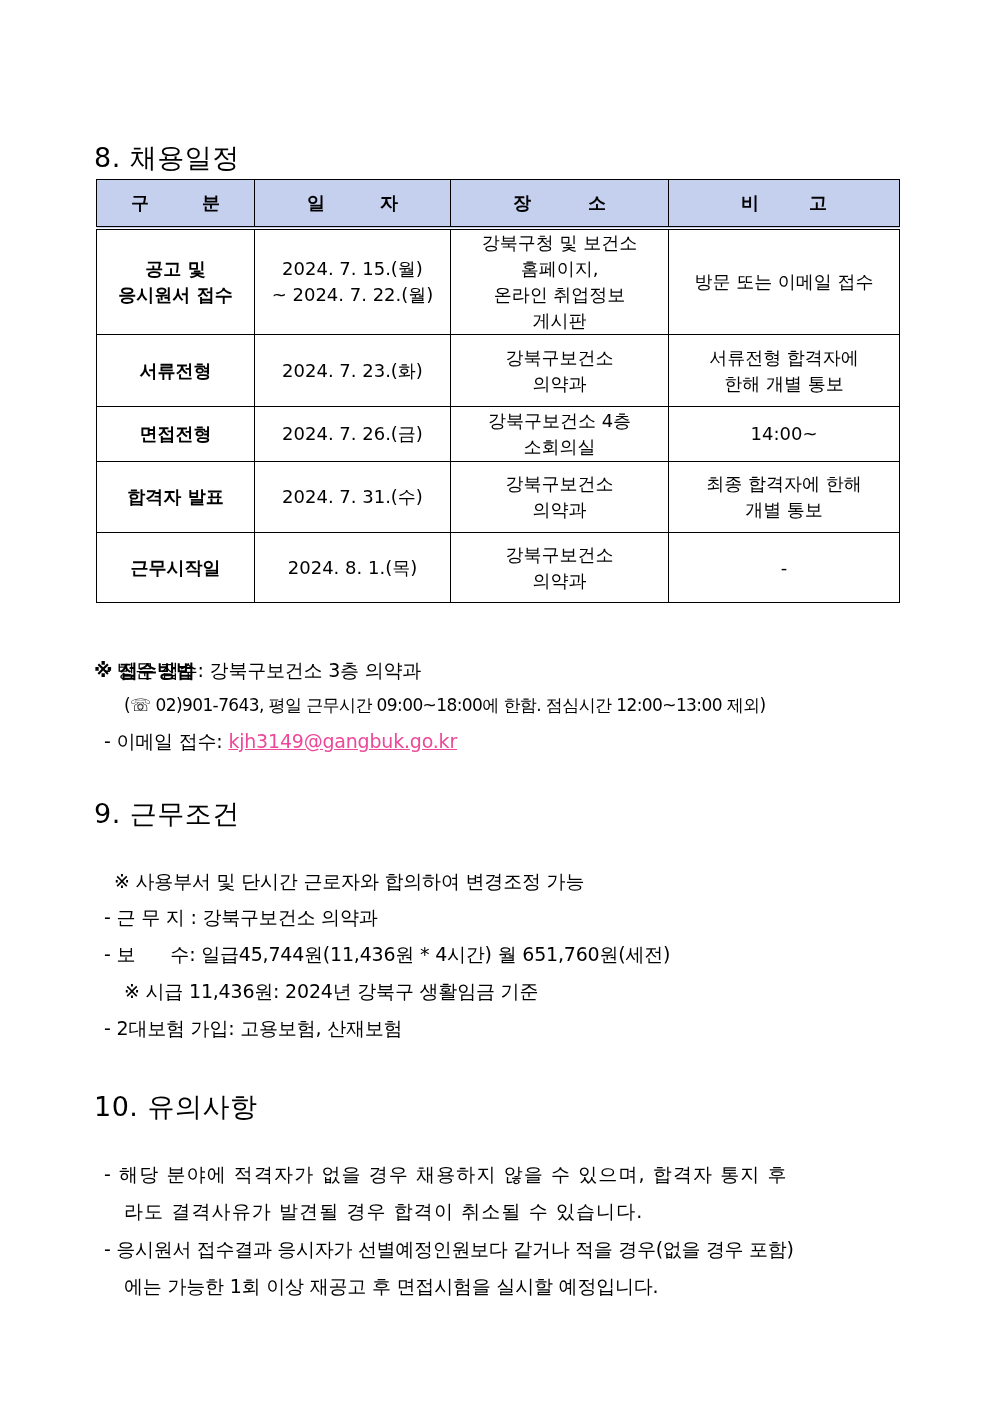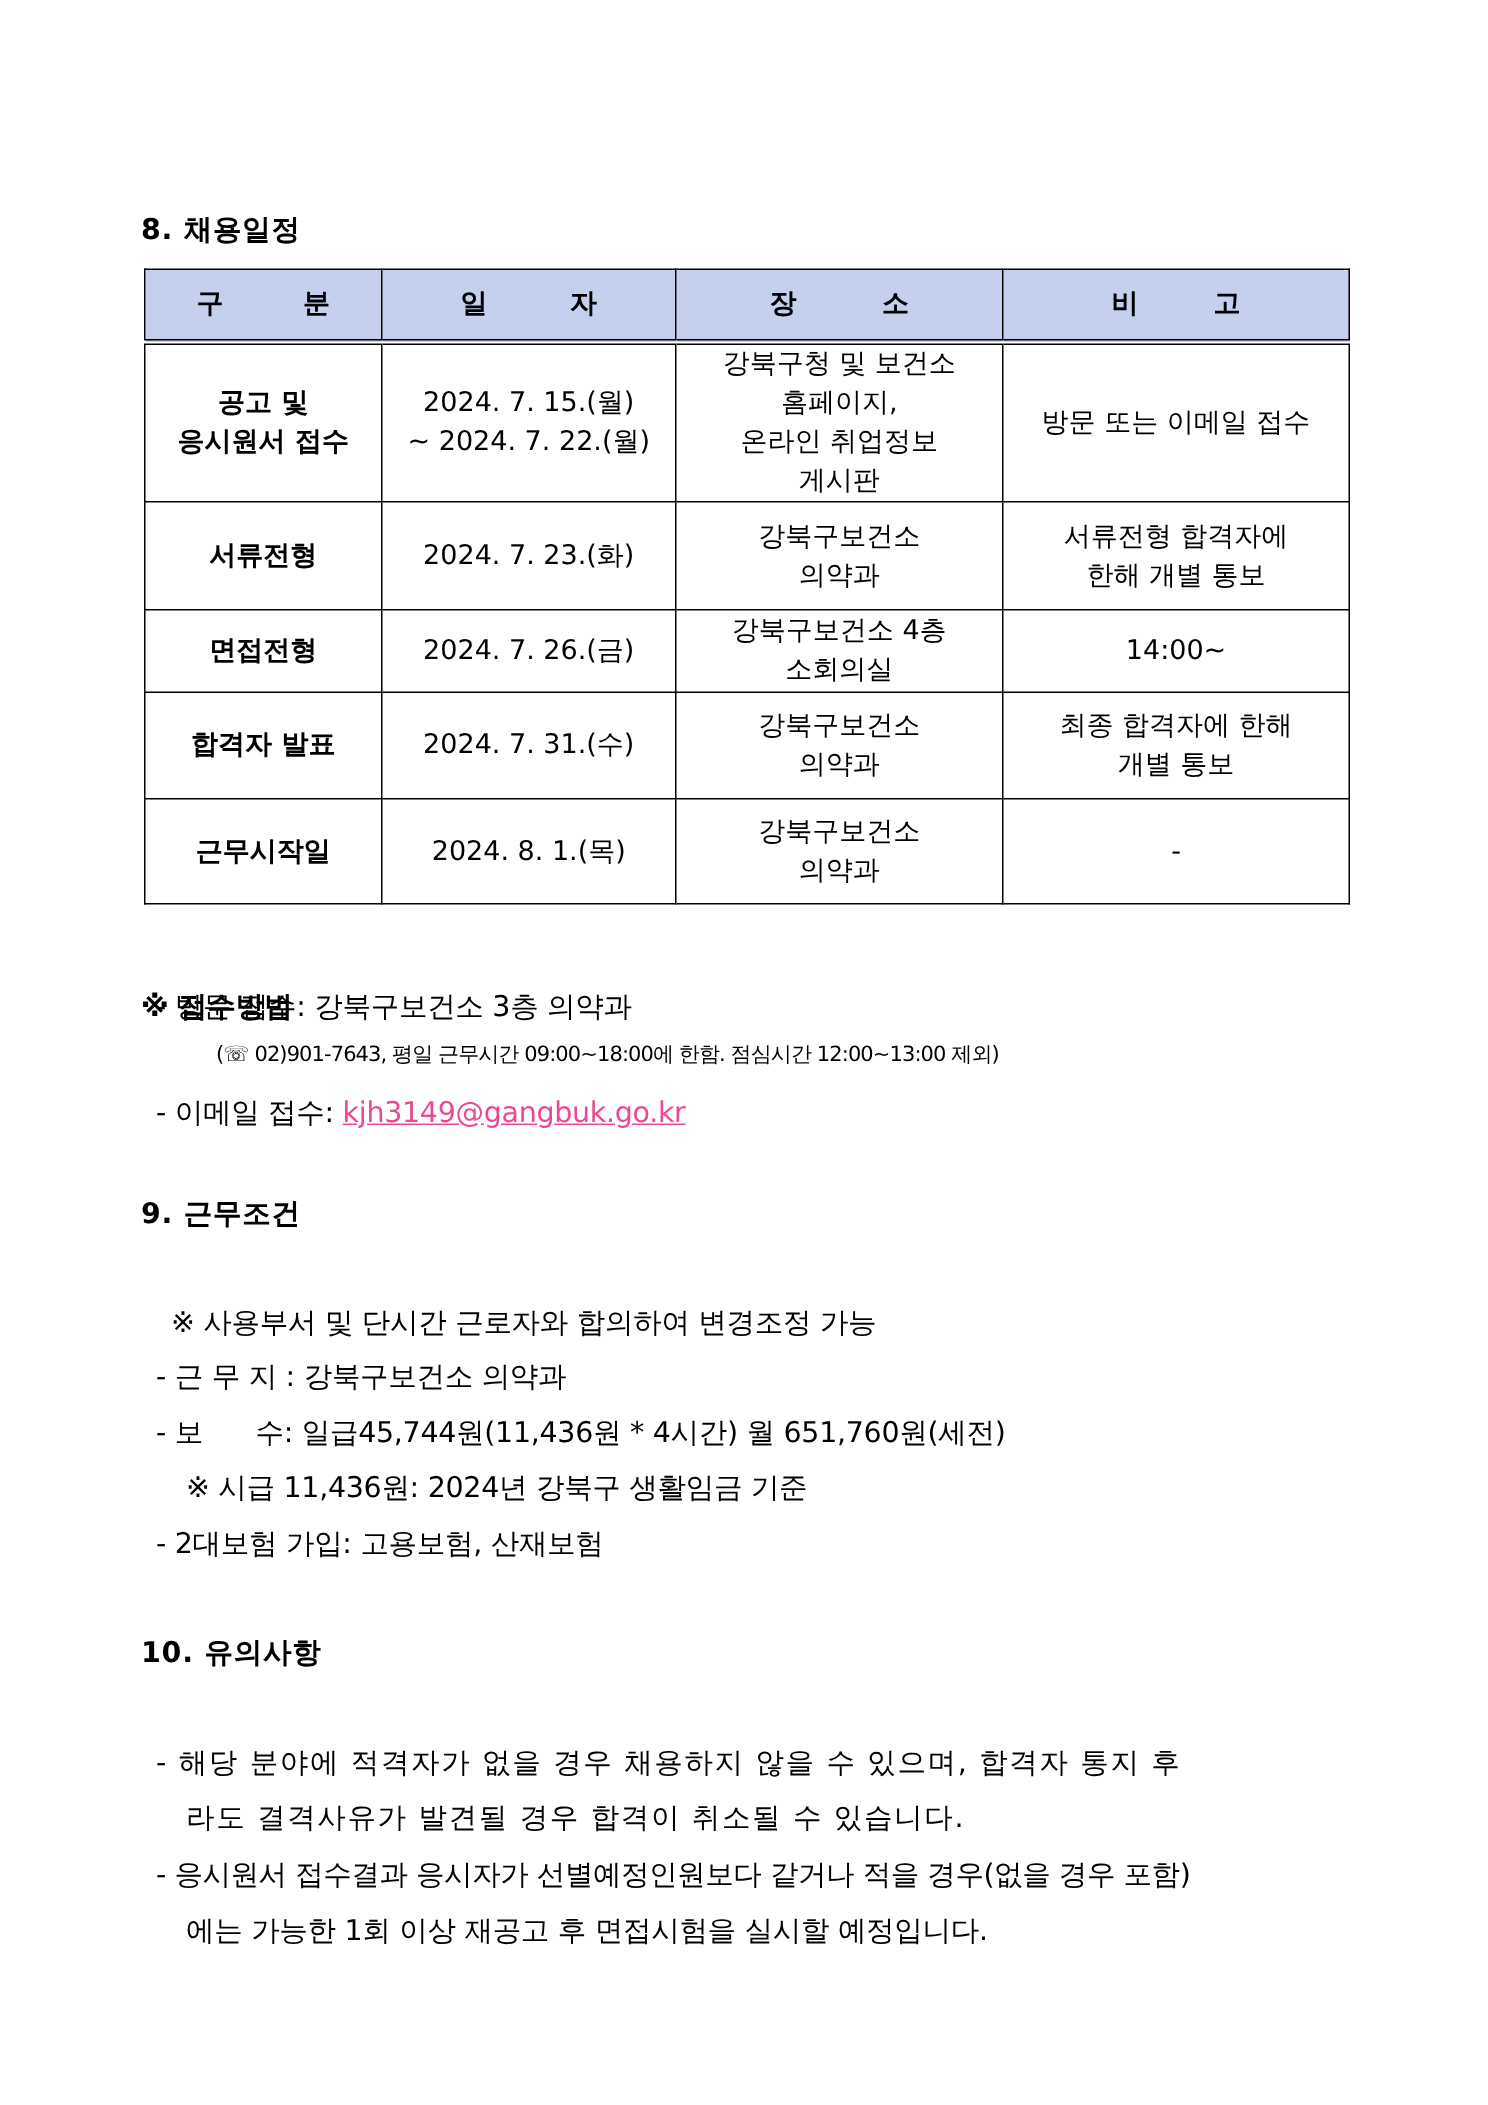--- a/index.html
+++ b/index.html
@@ -16,22 +16,22 @@
       overflow: hidden;
     }
     .page {
       position: absolute;
       left: 0; top: 0;
       width: 992px; height: 1403px;
     }
     .section-title {
       position: absolute;
       left: 94px;
-      font-size: 19px;
-      font-weight: bold;
+      font-size: 27px;
+      font-weight: normal;
       letter-spacing: 0.5px;
       white-space: nowrap;
     }
     
     .schedule {
       position: absolute;
       left: 96px;
       top: 179px;
       width: 803px;
       border-collapse: collapse;
@@ -172,21 +172,21 @@
         <td class="ml">2024. 8. 1.(목)</td>
         <td class="ml">강북구보건소
 의약과</td>
         <td class="ml">-</td>
       </tr>
     </tbody>
   </table>
 
   <div class="note-head" style="top:623px;">※ 접수방법</div>
   <div class="line" style="left:104px; top:658px;">- 방문 접수: 강북구보건소 3층 의약과</div>
-  <div class="line" style="left:124px; top:694px; font-size:14px; letter-spacing:-0.6px;margin-left:20px;">(☏ 02)901-7643, 평일 근무시간 09:00~18:00에 한함. 점심시간 12:00~13:00 제외)</div>
+  <div class="line" style="left:124px; top:694px; font-size:17px; letter-spacing:-0.6px;">(☏ 02)901-7643, 평일 근무시간 09:00~18:00에 한함. 점심시간 12:00~13:00 제외)</div>
   <div class="line" style="left:104px; top:729px;">
     <span>- 이메일 접수: </span><span class="email-link">kjh3149@gangbuk.go.kr</span>
   </div>
 
   <div class="section-title" style="top:796px;">9. 근무조건</div>
   <div class="line" style="left:114px; top:869px;">※ 사용부서 및 단시간 근로자와 합의하여 변경조정 가능</div>
   <div class="line" style="left:104px; top:905px; white-space:pre;">- 근 무 지 : 강북구보건소 의약과</div>
   <div class="line" style="left:104px; top:942px; white-space:pre;">- 보      수: 일급45,744원(11,436원 * 4시간) 월 651,760원(세전)</div>
   <div class="line" style="left:124px; top:979px;">※ 시급 11,436원: 2024년 강북구 생활임금 기준</div>
   <div class="line" style="left:104px; top:1016px;">- 2대보험 가입: 고용보험, 산재보험</div>

